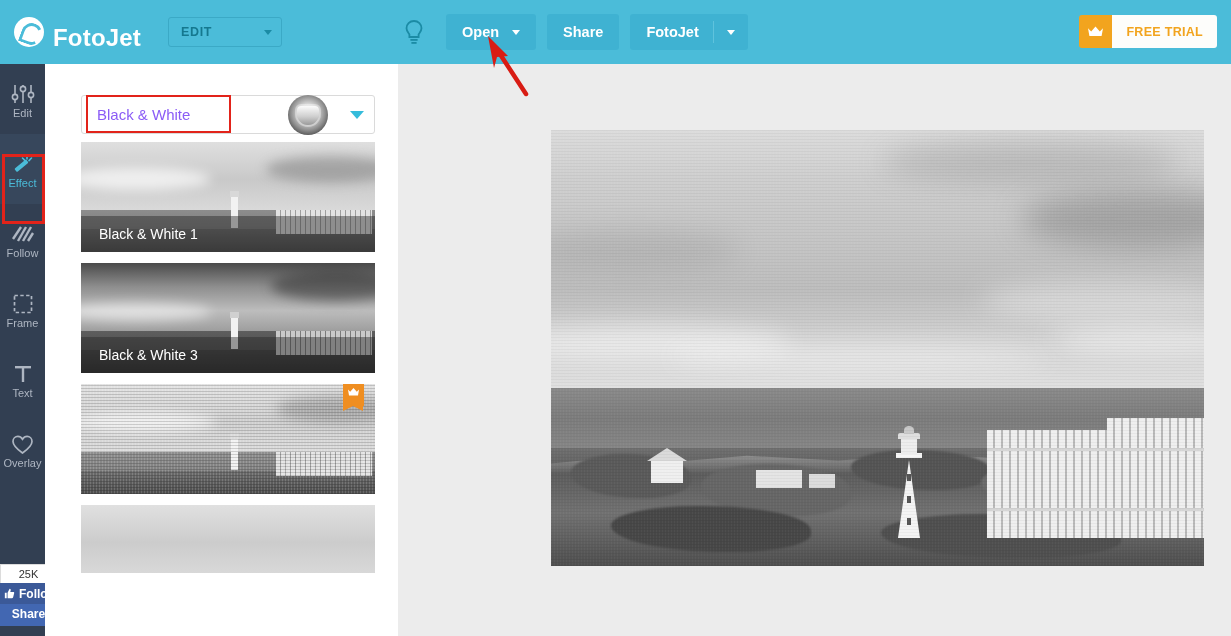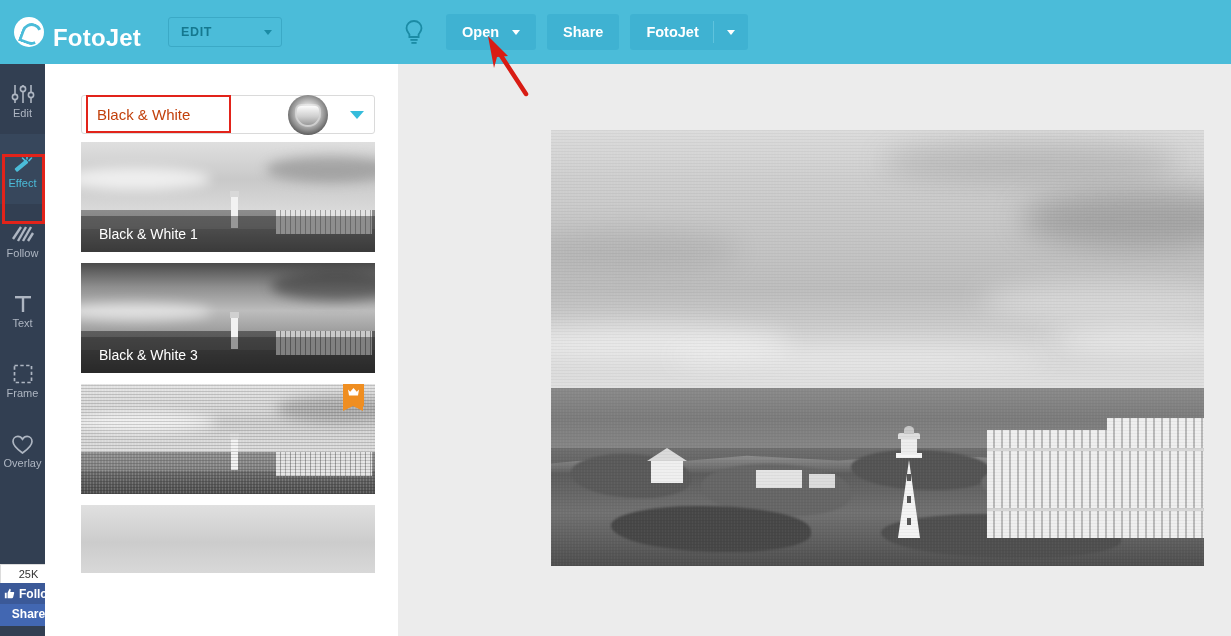--- a/index.html
+++ b/index.html
@@ -133,21 +133,21 @@
   .panel {
     position: absolute; left: 45px; top: 64px; width: 353px; height: 572px;
     background: #ffffff; overflow: hidden;
   }
   .dd-row {
     position: absolute; left: 36px; top: 31px; width: 294px; height: 39px;
     border: 1px solid #dadada; border-radius: 3px; background: #ffffff;
     display: flex; align-items: center;
   }
   .dd-text {
-    flex: 1; padding-left: 15px; color: #c2410c; font-size: 15px;
+    flex: 1; padding-left: 15px; color: #8b5cf6; font-size: 15px;
   }
   .dd-thumb {
     width: 40px; height: 40px; border-radius: 50%; margin-right: 12px;
     position: relative; overflow: hidden;
     background: radial-gradient(circle at 50% 45%, #f4f4f4 0%, #d8d8d8 30%, #8e8e8e 58%, #4a4a4a 80%, #2e2e2e 100%);
     flex: 0 0 auto;
   }
   .dd-thumb::after {
     content: ""; position: absolute; left: 9px; top: 11px;
     width: 22px; height: 19px; border-radius: 4px 4px 11px 11px;
@@ -338,20 +338,28 @@
 
       <div class="tbtn split">
         <span class="lbl">FotoJet</span>
         <span class="divider"></span>
         <span class="dz">
           <span class="caret-dn white"></span>
         </span>
       </div>
     </div>
 
+    <div class="trial-wrap">
+      <div class="trial-crown">
+        <svg width="17" height="13" viewBox="0 0 17 13">
+          <path d="M1 3.2 L4.2 6.4 L8.5 1.4 L12.8 6.4 L16 3.2 L14.6 11 L2.4 11 Z" fill="#ffffff"></path>
+        </svg>
+      </div>
+      <div class="trial-label">FREE TRIAL</div>
+    </div>
   </div>
 
   <div class="rail">
 
     <div class="rail-item">
       <span class="rail-ico">
         <svg width="24" height="22" viewBox="0 0 24 22">
           <g stroke="#aeb6c2" stroke-width="1.6" fill="none">
             <line x1="4" y1="2" x2="4" y2="20"></line>
               <line x1="12" y1="2" x2="12" y2="20"></line>
@@ -389,36 +397,36 @@
               <line x1="17" y1="18" x2="22" y2="10"></line>
           </g>
         </svg>
       </span>
       <span class="rl">Follow</span>
     </div>
 
     <div class="rail-item">
       <span class="rail-ico">
         <svg width="22" height="22" viewBox="0 0 22 22">
+          <rect x="2.5" y="2.5" width="17" height="17" fill="none" stroke="#aeb6c2" stroke-width="1.7" stroke-dasharray="3.4 2.4"></rect>
+        </svg>
+      </span>
+      <span class="rl">Frame</span>
+    </div>
+
+    <div class="rail-item">
+      <span class="rail-ico">
+        <svg width="22" height="22" viewBox="0 0 22 22">
           <g fill="#aeb6c2">
               <rect x="3" y="3" width="16" height="2.4"></rect>
               <rect x="9.8" y="4" width="2.4" height="15"></rect>
             </g>
         </svg>
       </span>
       <span class="rl">Text</span>
-    </div>
-
-    <div class="rail-item">
-      <span class="rail-ico">
-        <svg width="22" height="22" viewBox="0 0 22 22">
-          <rect x="2.5" y="2.5" width="17" height="17" fill="none" stroke="#aeb6c2" stroke-width="1.7" stroke-dasharray="3.4 2.4"></rect>
-        </svg>
-      </span>
-      <span class="rl">Frame</span>
     </div>
 
     <div class="rail-item">
       <span class="rail-ico">
         <svg width="23" height="21" viewBox="0 0 23 21">
           <path d="M11.5 19 C4 13.5 2 10.5 2 7.4 C2 4.4 4.3 2.4 6.9 2.4 C8.8 2.4 10.4 3.5 11.5 5.2 C12.6 3.5 14.2 2.4 16.1 2.4 C18.7 2.4 21 4.4 21 7.4 C21 10.5 19 13.5 11.5 19 Z" fill="none" stroke="#aeb6c2" stroke-width="1.7"></path>
         </svg>
       </span>
       <span class="rl">Overlay</span>
     </div>

